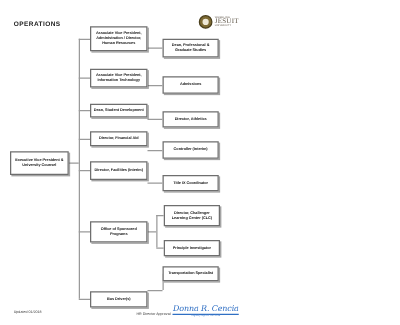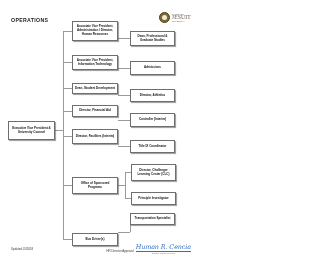--- a/index.html
+++ b/index.html
@@ -221,19 +221,19 @@
   </div>
   <div class="node" style="left:130px; top:213px; width:45px; height:12px;">
     <span>Transportation Specialist</span>
   </div>
 
   <div id="rev-date">Updated 01/2018</div>
 
   <div id="approval">
     <div id="approval-label">HR Director Approval</div>
     <div id="signature-wrap">
-      <div id="signature">Human R. Cencia</div>
+      <div id="signature">Donna R. Cencia</div>
       <div id="signature-rule"></div>
       <div id="signature-meta">Digitally signed Jan 2018</div>
     </div>
   </div>
 
 </div>
 
 </body></html>

